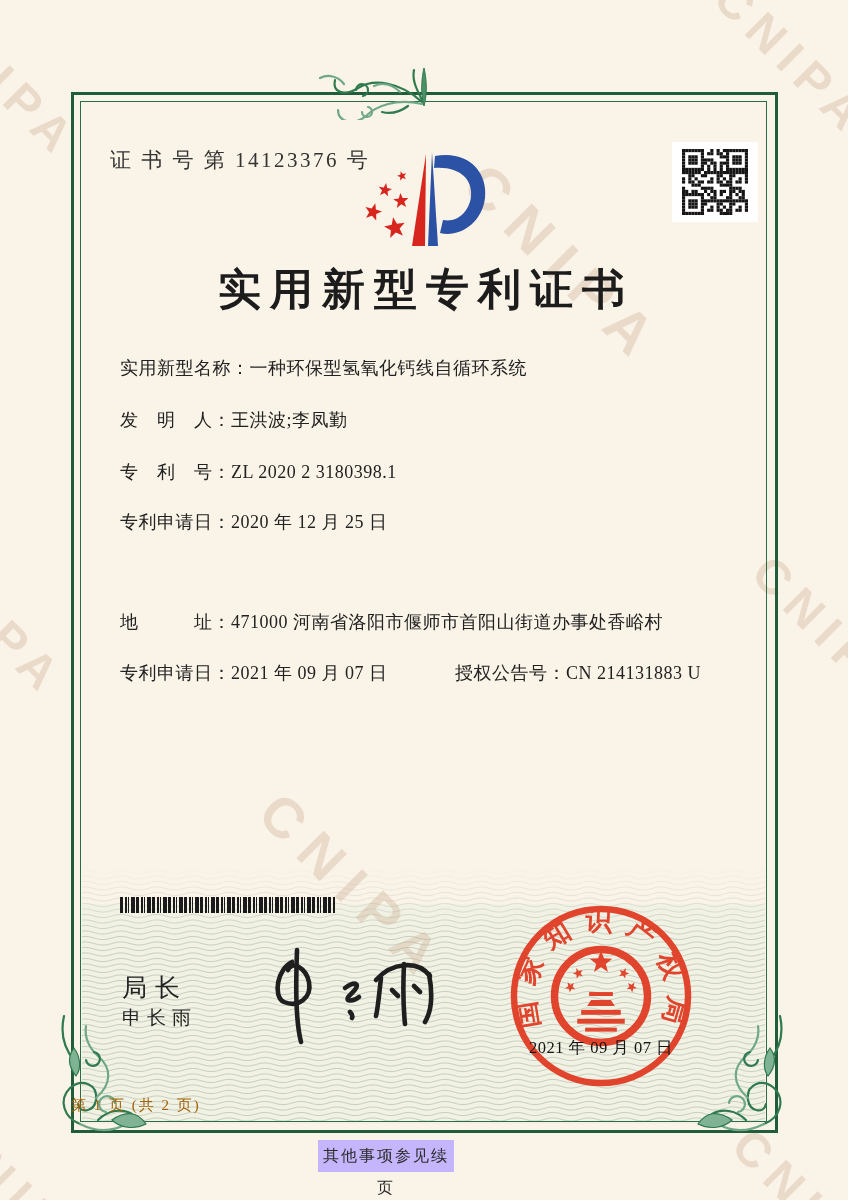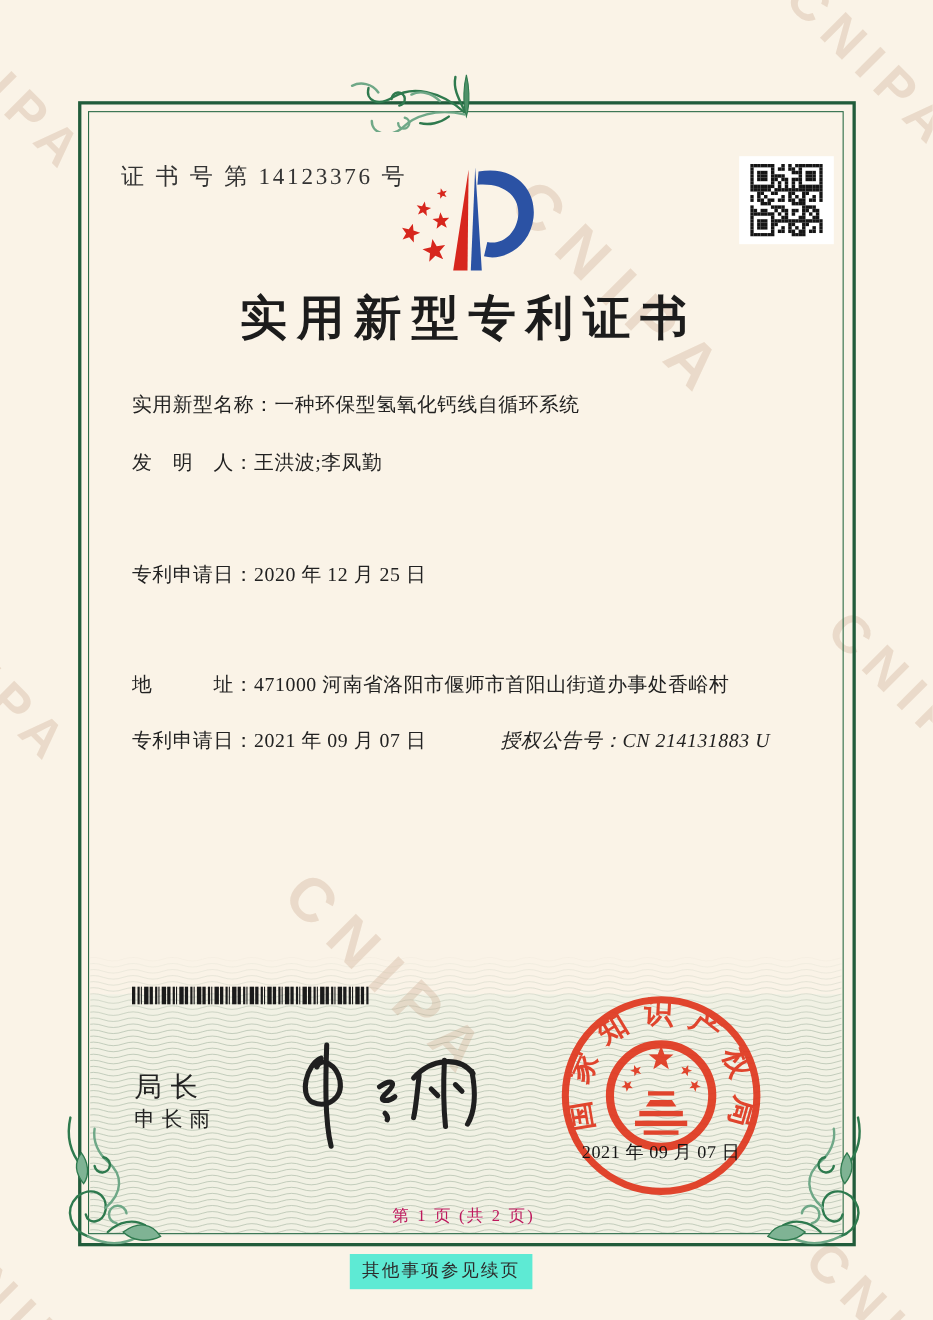--- a/index.html
+++ b/index.html
@@ -41,43 +41,43 @@
   #logo{position:absolute;left:356px;top:146px;z-index:4;}
   .qr-patch{position:absolute;left:672px;top:142px;width:86px;height:80px;background:#ffffff;z-index:3;}
   #qr{position:absolute;left:682px;top:149px;z-index:4;}
   .title{
     position:absolute;left:71px;top:261px;width:701px;
     text-align:center;font-size:43px;font-weight:700;
     letter-spacing:9px;text-indent:9px;color:#1c1c1c;z-index:4;
   }
   .row{position:absolute;left:120px;font-size:18px;letter-spacing:.5px;color:#222;z-index:4;white-space:nowrap;}
   .row .lab{display:inline-block;}
-  .pair2{position:absolute;left:335px;top:0;white-space:nowrap;font-style:italic;}
+  .pair2{position:absolute;left:335px;top:0;white-space:nowrap;}
   .paras{
     position:absolute;left:120px;top:698px;width:620px;
     font-size:17.2px;line-height:23.5px;text-align:justify;color:#222;z-index:4;
   }
   .paras p{margin:0;text-indent:2em;}
   #barcode{position:absolute;left:120px;top:897px;width:224px;height:16px;z-index:4;font-size:0;}
   #barcode i{display:inline-block;height:100%;background:#1a1a1a;}
   .juzhang{position:absolute;left:122px;top:971px;font-size:25px;letter-spacing:8px;color:#222;z-index:4;}
   .signer{position:absolute;left:122px;top:1005px;font-size:19px;letter-spacing:6px;color:#222;z-index:4;}
   #sig{position:absolute;left:248px;top:940px;z-index:5;}
   #seal{position:absolute;left:506px;top:901px;z-index:4;opacity:.93;}
   .sealdate{
     position:absolute;left:506px;top:1037px;width:190px;text-align:center;
     font-size:16.5px;letter-spacing:.5px;color:#151515;z-index:5;white-space:nowrap;
   }
   .pageinfo{
-    position:absolute;left:71px;top:1096px;width:701px;text-align:center;
-    font-size:15px;letter-spacing:2px;color:#be185d;z-index:4;
+    position:absolute;left:71px;top:1096px;width:701px;
+    font-size:15px;letter-spacing:2px;color:#a16207;z-index:4;
   }
   .note{
-    position:absolute;left:318px;top:1140px;width:166px;height:32px;
-    background:#5eead4;text-align:center;line-height:32px;
+    position:absolute;left:318px;top:1140px;width:136px;height:32px;
+    background:#c4b5fd;text-align:center;line-height:32px;
     font-size:16px;letter-spacing:2px;color:#2c2c2c;z-index:4;
   }
   .orn{position:absolute;z-index:3;}
 </style>
 </head>
 <body>
 
 <div class="sheet">
 
   <div class="wm" style="left:-48px;top:-8px;font-size:48px">CNIPA</div>
@@ -457,20 +457,23 @@
     </svg>
 
   <div class="title">实用新型专利证书</div>
 
   <div class="row" style="top:356px">
     <span class="lab">实用新型名称：</span><span>一种环保型氢氧化钙线自循环系统</span>
   </div>
   <div class="row" style="top:408px">
     <span class="lab">发　明　人：</span><span>王洪波;李凤勤</span>
   </div>
+  <div class="row" style="top:460px">
+    <span class="lab">专　利　号：</span><span>ZL 2020 2 3180398.1</span>
+  </div>
   <div class="row" style="top:510px">
     <span class="lab">专利申请日：</span><span>2020 年 12 月 25 日</span>
   </div>
   <div class="row" style="top:610px">
     <span class="lab">地　　　址：</span><span>471000  河南省洛阳市偃师市首阳山街道办事处香峪村</span>
   </div>
   <div class="row" style="top:661px">
     <span class="lab">专利申请日：</span><span>2021 年 09 月 07 日</span>
     <span class="pair2">
       <span class="lab">授权公告号：</span><span>CN 214131883 U</span>

